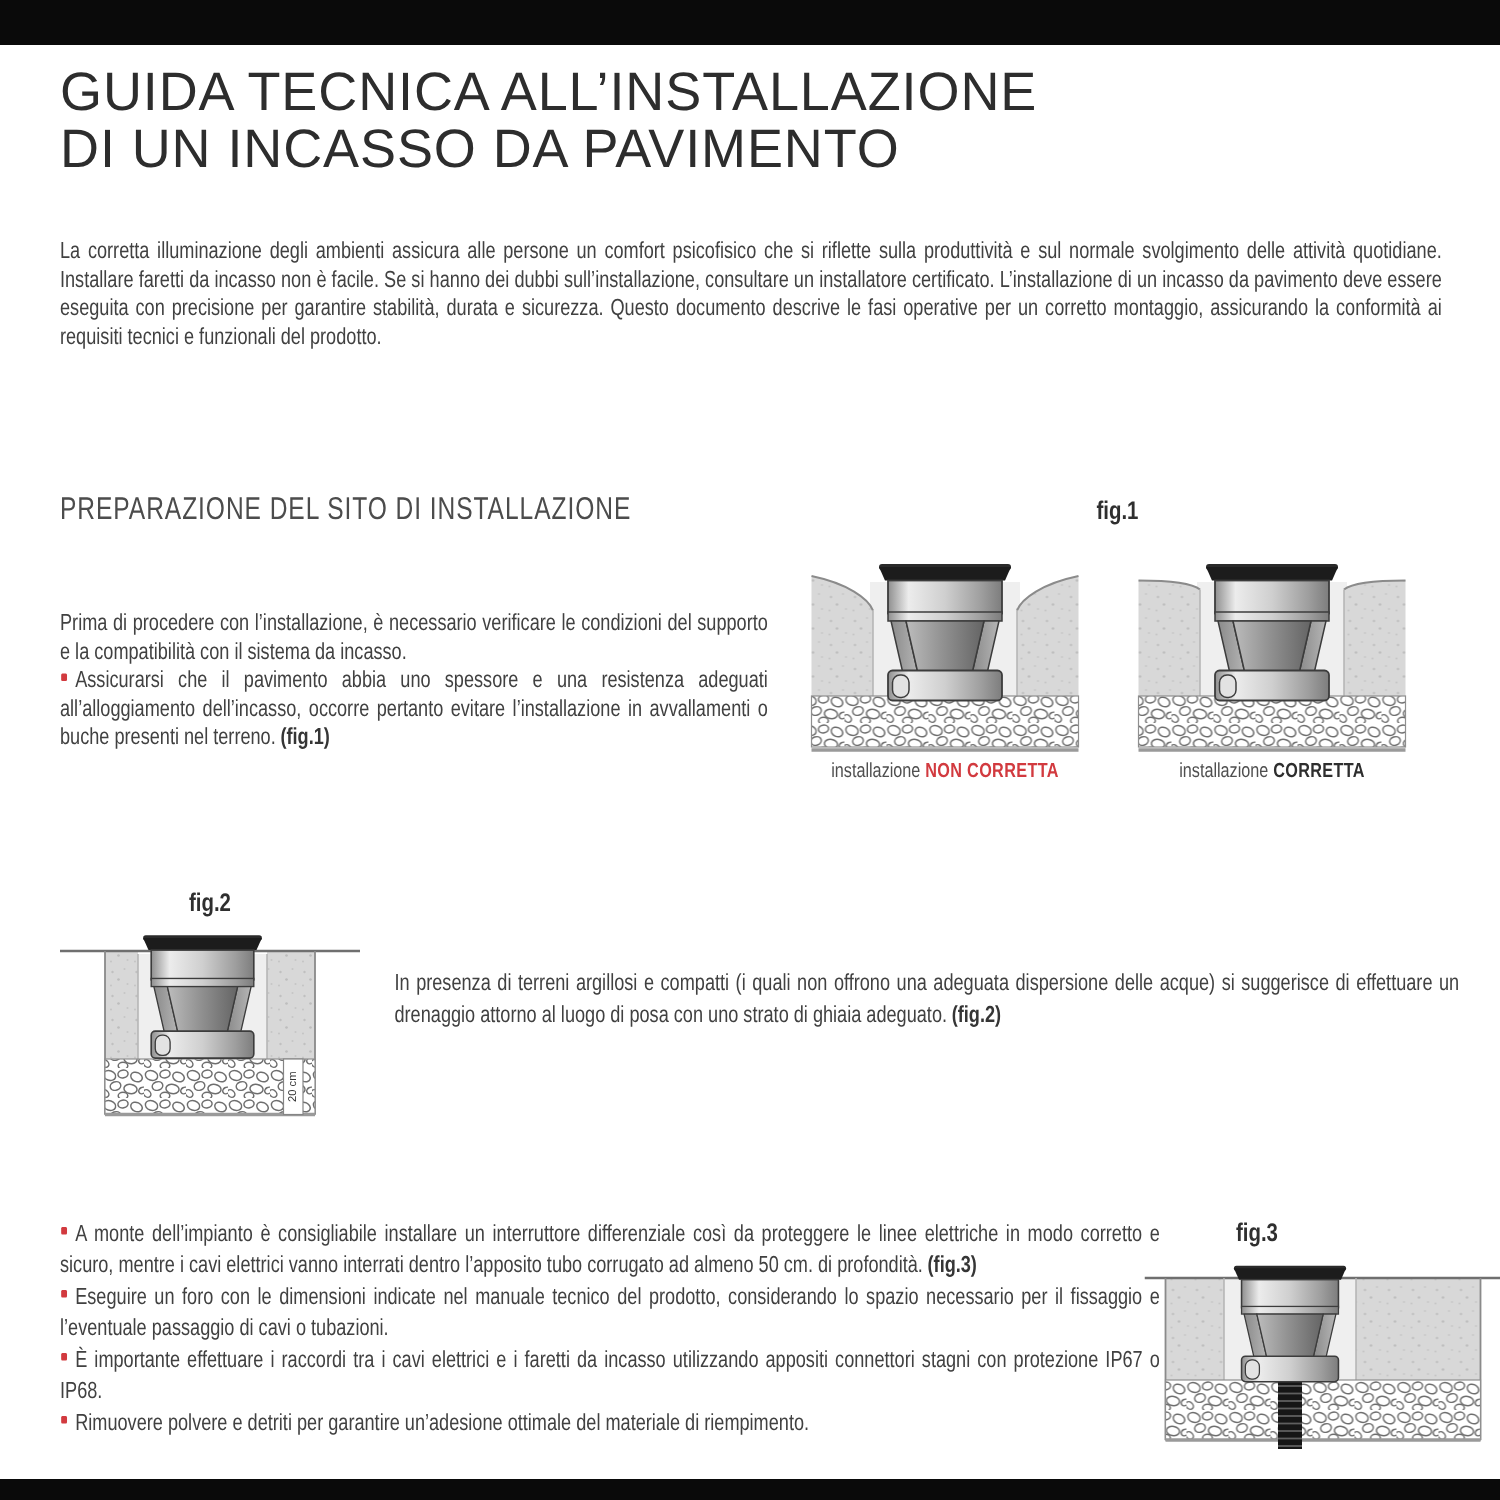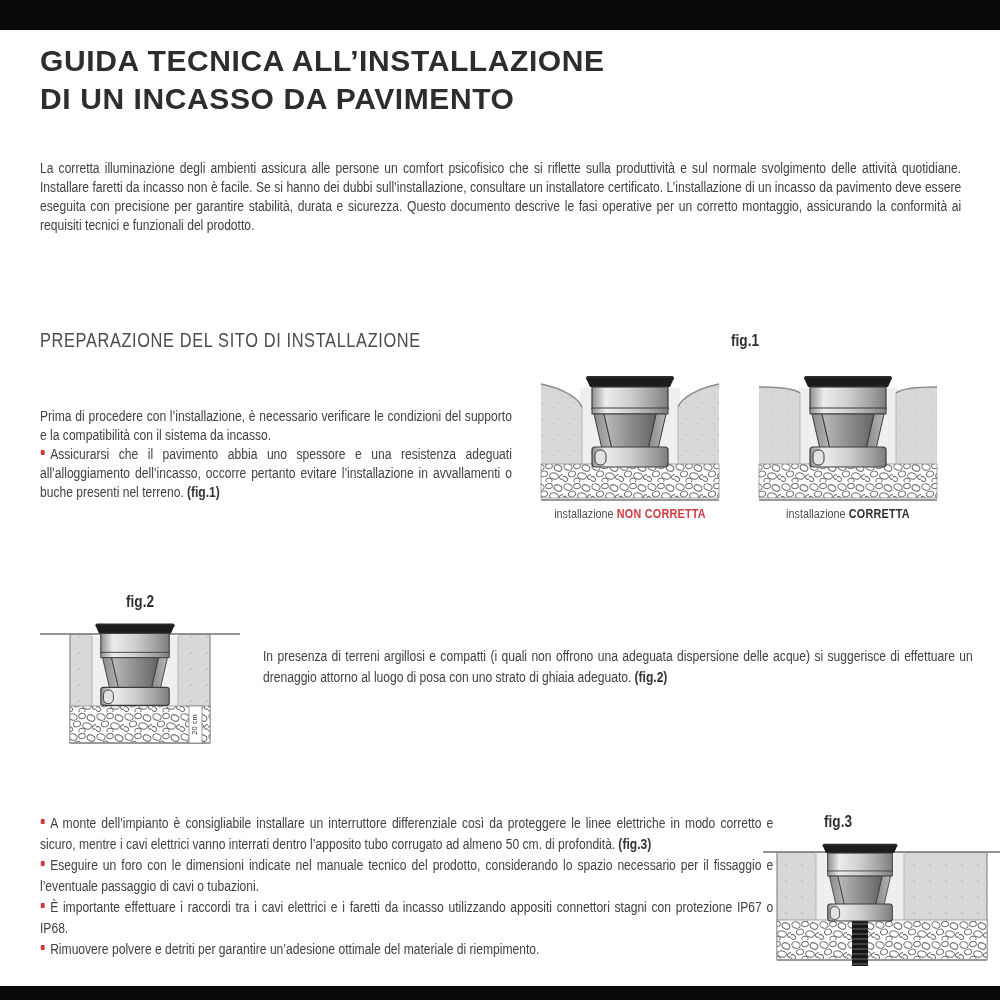--- a/index.html
+++ b/index.html
@@ -8,21 +8,21 @@
     font-family:"Liberation Sans", sans-serif;
     -webkit-font-smoothing:antialiased;
   }
   .abs{position:absolute;}
   .bar{left:0;width:1000px;background:var(--bar-color,#0a0a0a);}
   .top-bar{top:0;height:30px;}
   .bottom-bar{top:986px;height:14px;}
 
   .doc-title{
     left:40px;top:42px;width:700px;
-    font-size:30px;line-height:38px;font-weight:700;
+    font-size:36px;line-height:38px;font-weight:400;
     color:var(--title-color,#2d2d2d);letter-spacing:0.6px;
   }
 
   
   .cond{transform:scaleX(0.78);transform-origin:0 0;}
   .cond-c{transform:scaleX(0.80);transform-origin:50% 0;}
 
   .body-text{
     font-size:15.5px;line-height:19px;color:var(--body-color,#414141);
     text-align:justify;

